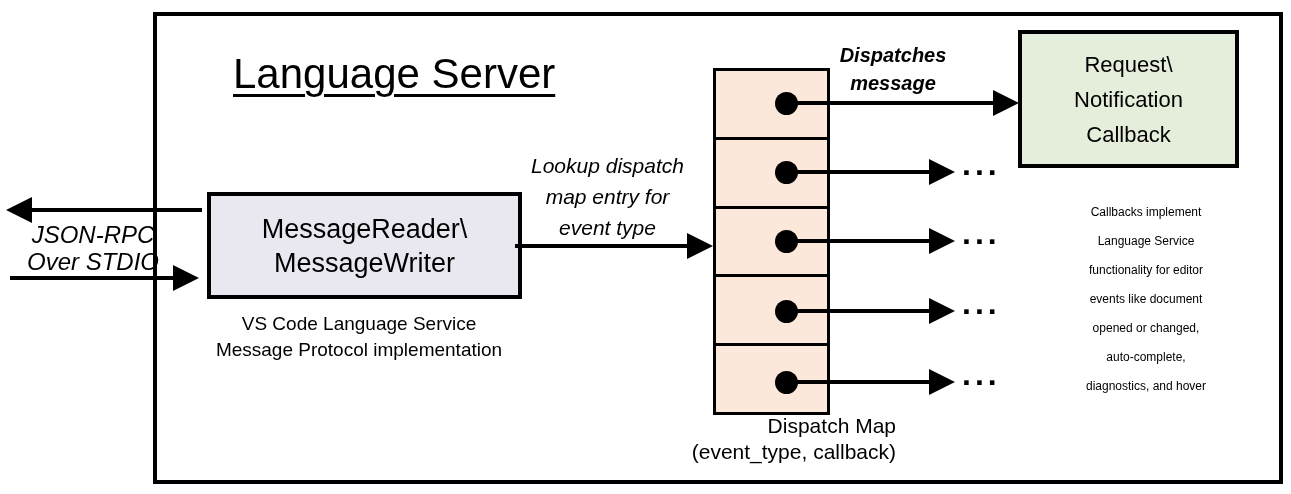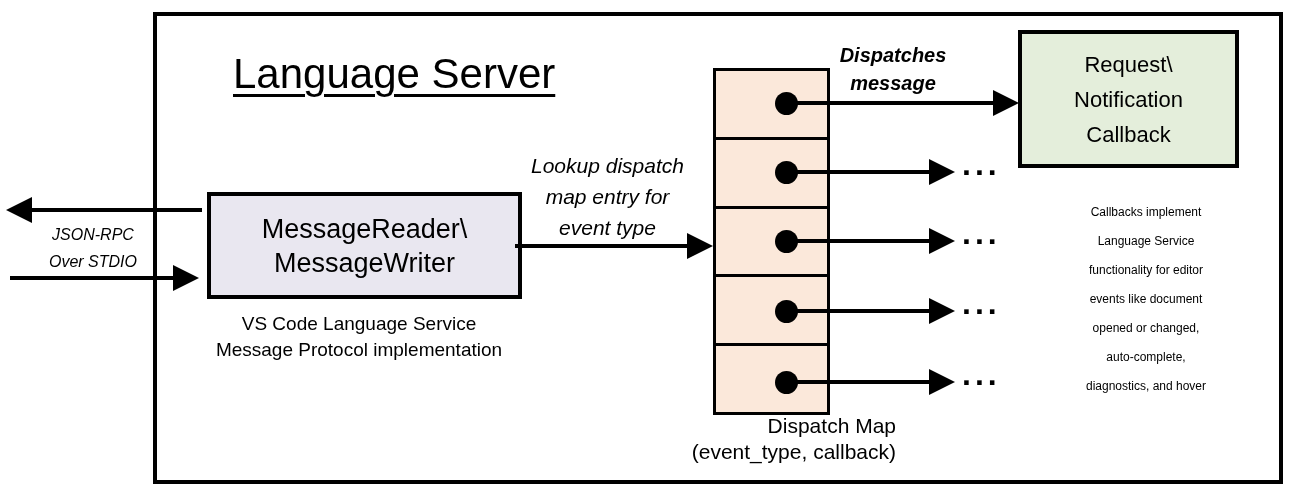--- a/index.html
+++ b/index.html
@@ -64,21 +64,21 @@
     border: 4px solid var(--line); box-sizing: border-box;
     display: flex; align-items: center; justify-content: center;
     font-size: 22px; line-height: 35px; text-align: center;
   }
   .callbacks-note {
     left: 1004px; top: 186px; width: 284px;
     font-size: 12px; line-height: 29px; margin-top: 12px;
   }
 
   
-  .json-label { left: 13px; top: 221px; width: 160px; font-size: 16px; line-height: 27px; }
+  .json-label { left: 13px; top: 221px; width: 160px; font-size: 24px; line-height: 27px; }
   .lookup-label { left: 510px; top: 150px; width: 195px; font-size: 21px; line-height: 31px; }
   .dispatches-label { left: 828px; top: 41px; width: 130px; font-size: 20px; line-height: 28px; font-weight: bold; }
 
   
   .hline { position: absolute; height: 4px; background: var(--line); }
   .head { position: absolute; width: 0; height: 0; border-top: 13px solid transparent; border-bottom: 13px solid transparent; }
   .head.right { border-left: 26px solid var(--line); }
   .head.left  { border-right: 26px solid var(--line); }
 
   .dot {

